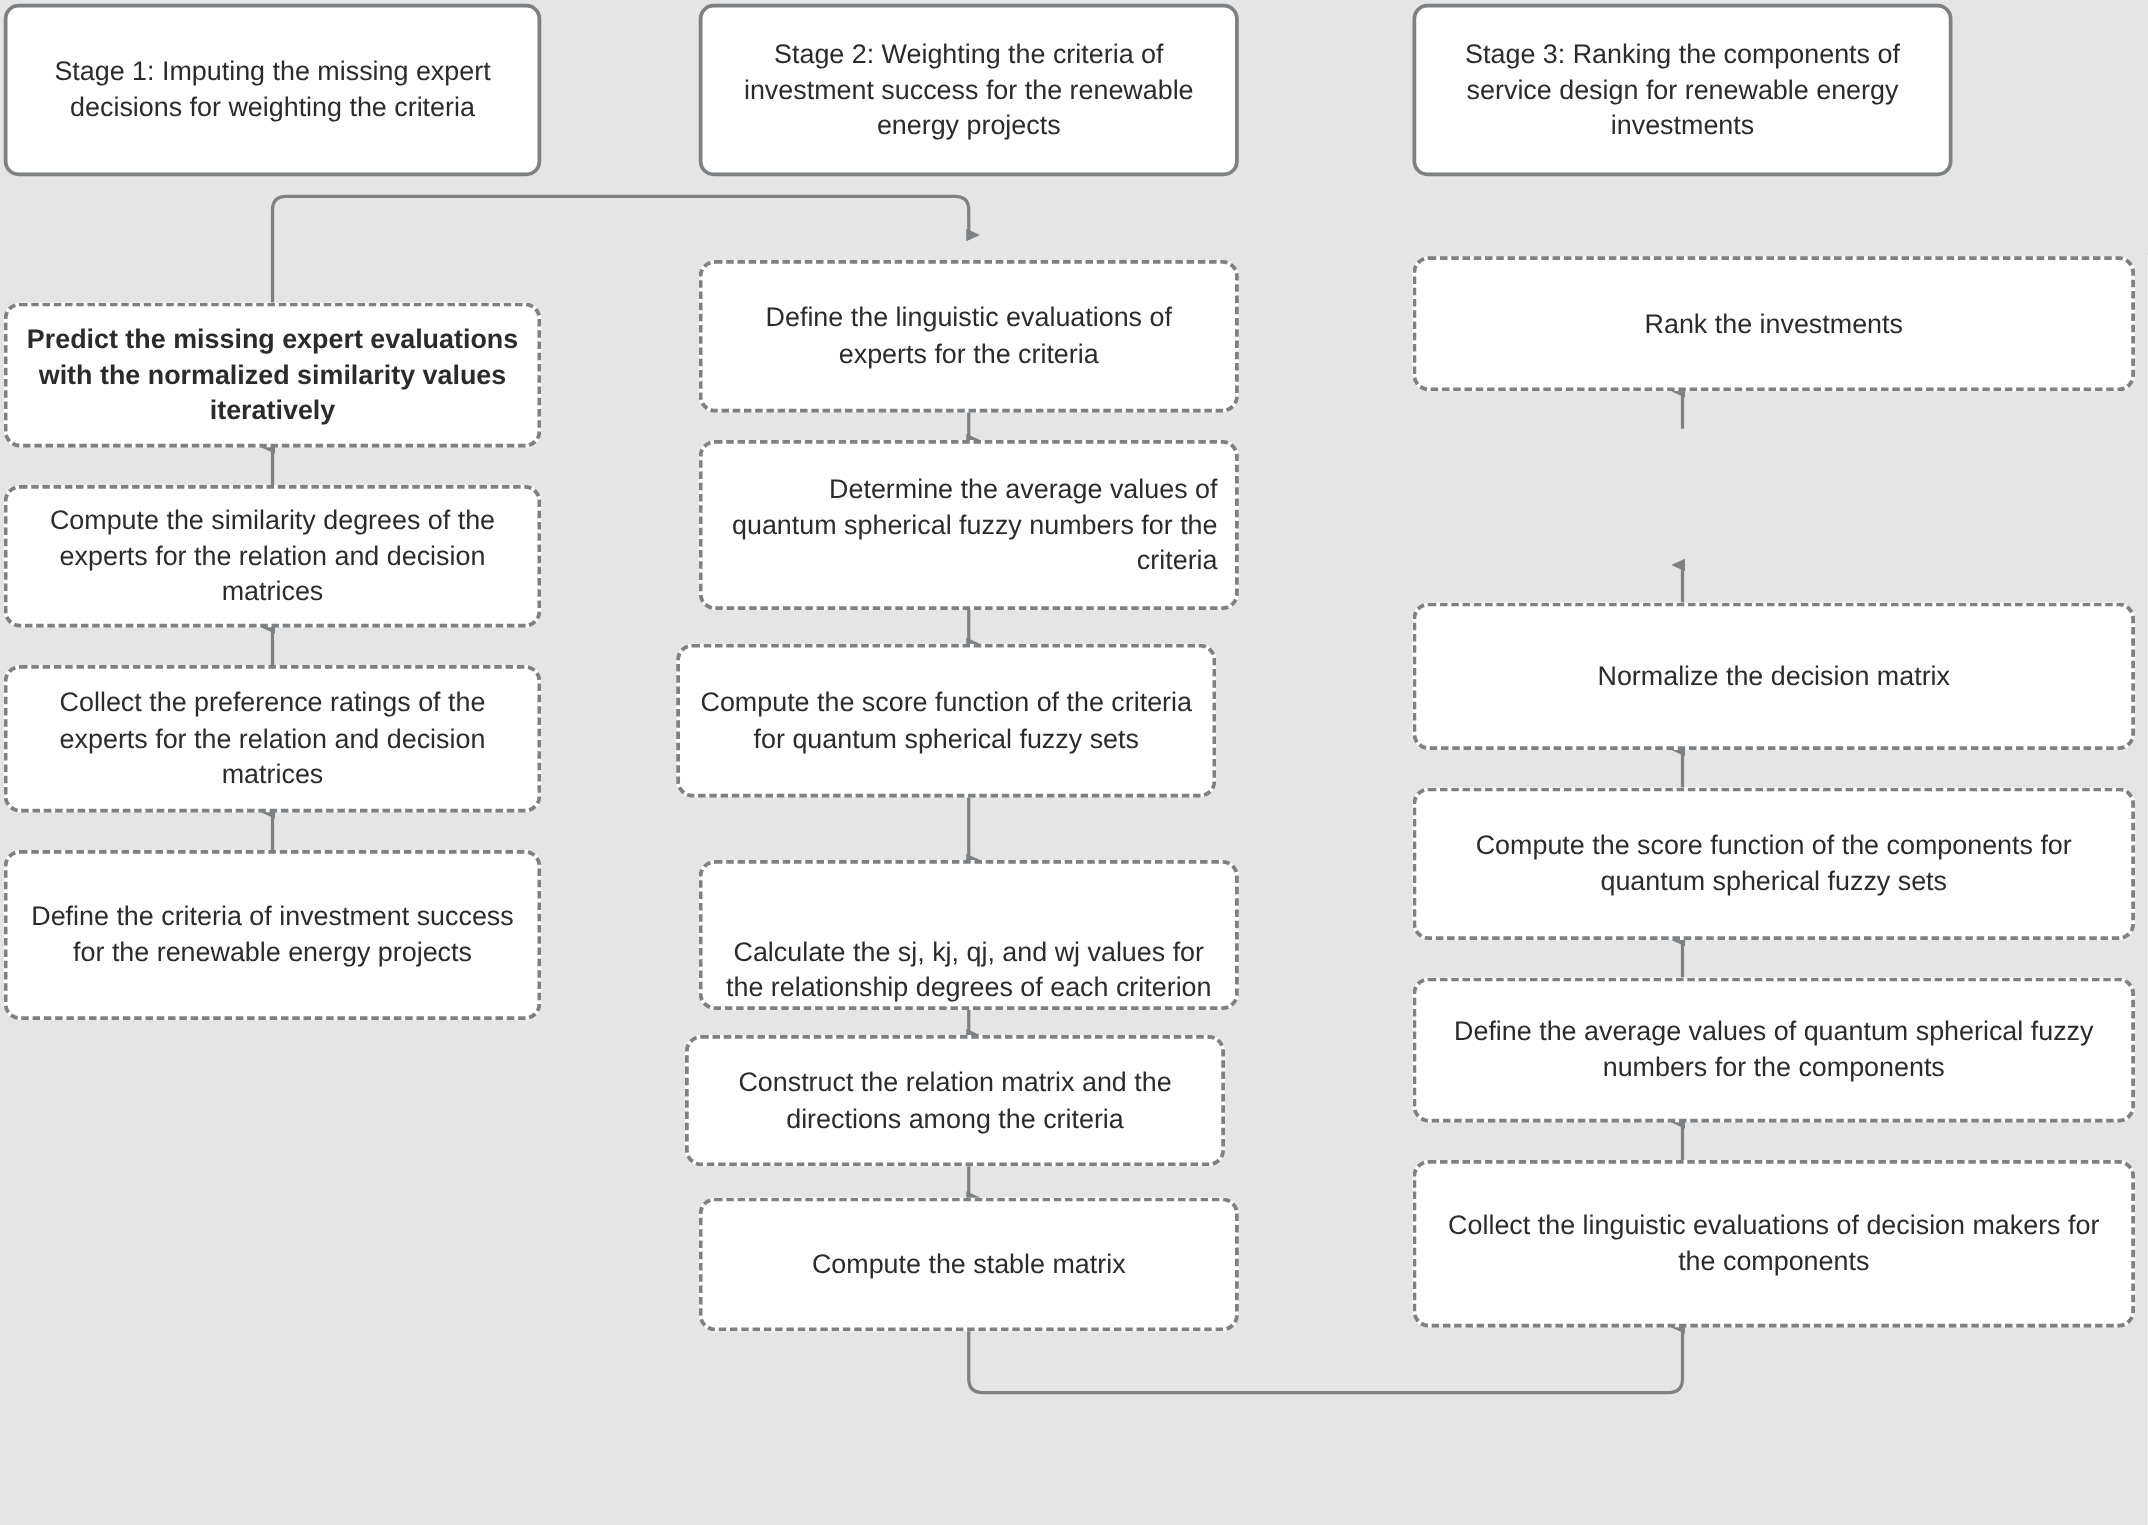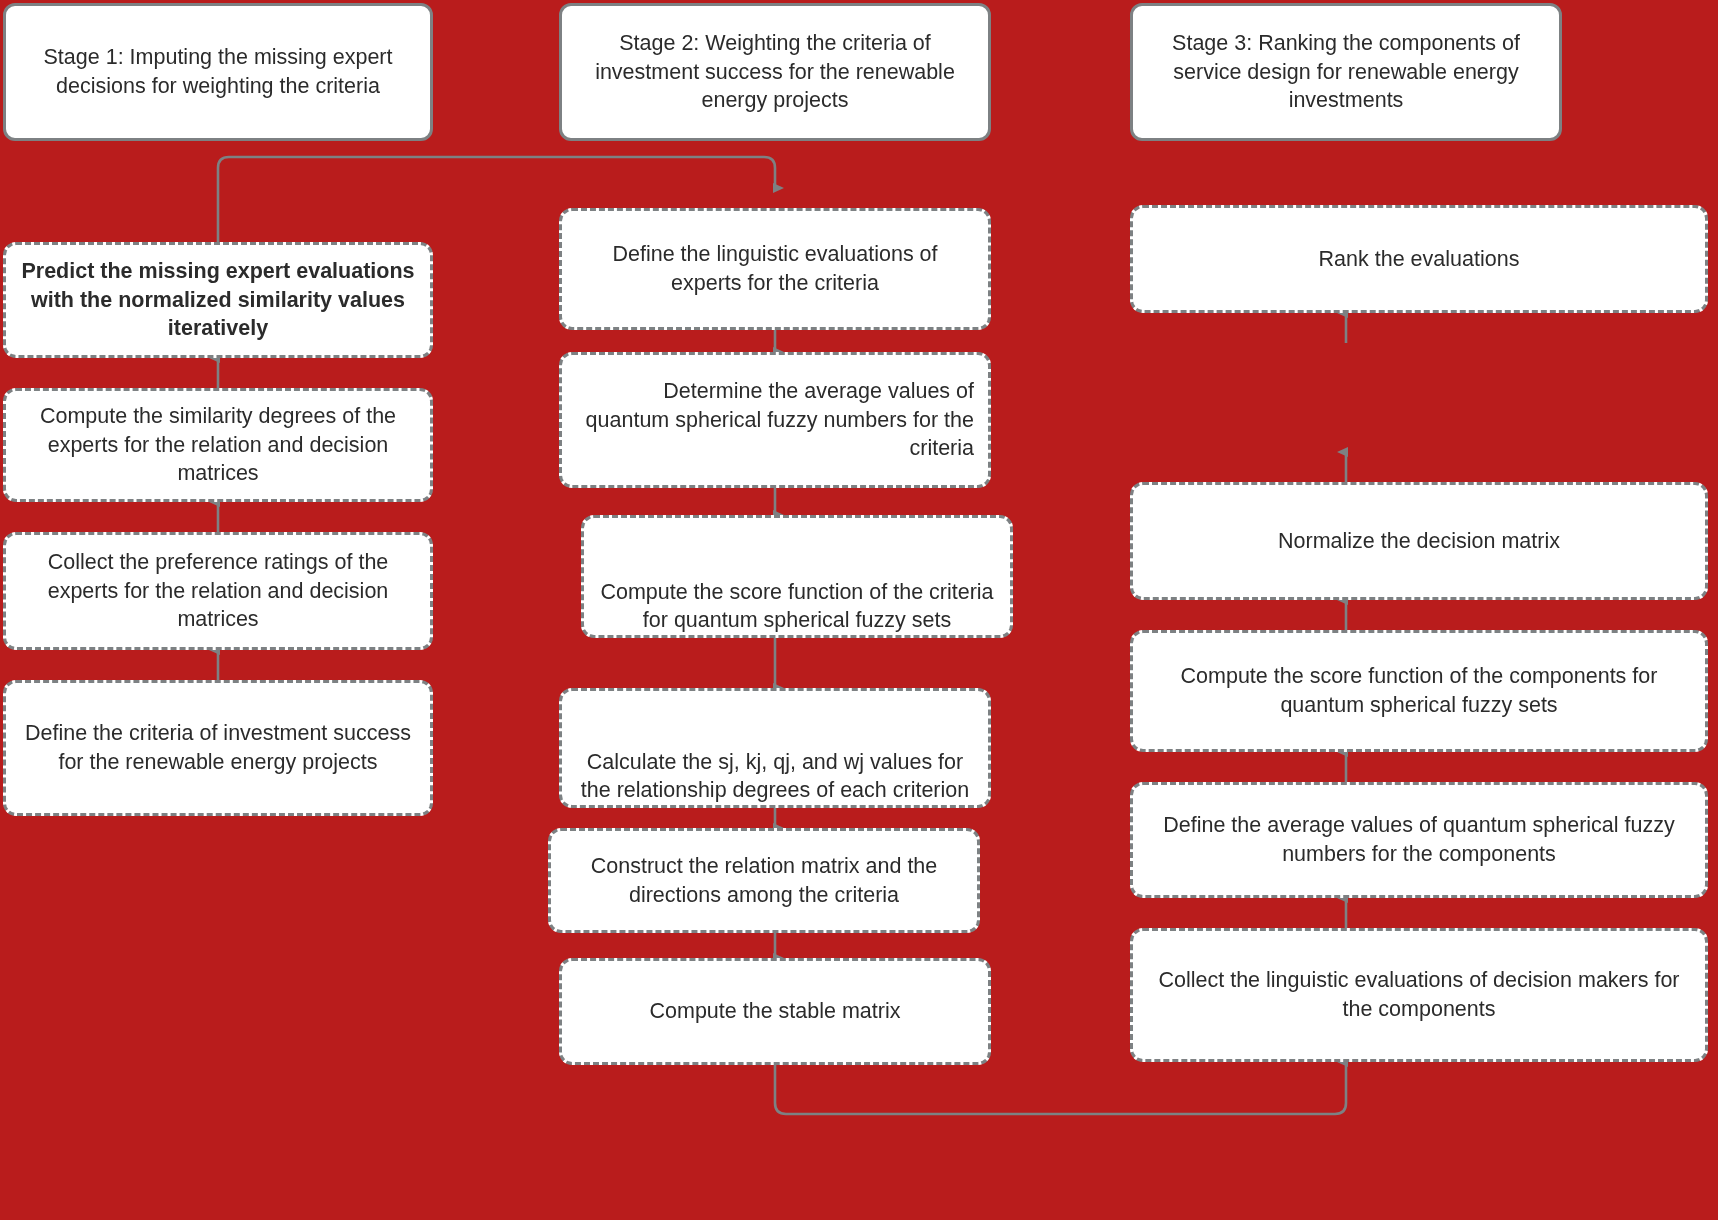--- a/index.html
+++ b/index.html
@@ -7,21 +7,21 @@
     width: 1718px;
     height: 1220px;
     background: #ffffff;
     font-family: "Liberation Sans", sans-serif;
     overflow: hidden;
   }
   #canvas {
     position: relative;
     width: 1718px;
     height: 1220px;
-    background: #b91c1c;
+    background: #e5e5e5;
   }
   #edges {
     position: absolute;
     left: 0; top: 0;
     width: 1718px;
     height: 1220px;
     pointer-events: none;
   }
   .node {
     position: absolute;
@@ -139,38 +139,38 @@
   </div>
 
   <div class="node step-node" style="left:559px; top:208px; width:432px; height:122px;">
     <span class="label">Define the linguistic evaluations of experts for the criteria</span>
   </div>
 
   <div class="node step-node" style="left:559px; top:352px; width:432px; height:136px;text-align:right;">
     <span class="label">Determine the average values of quantum spherical fuzzy numbers for the criteria</span>
   </div>
 
-  <div class="node step-node" style="left:581px; top:515px; width:432px; height:123px;align-items:flex-end;">
+  <div class="node step-node" style="left:541px; top:515px; width:432px; height:123px;">
     <span class="label">Compute the score function of the criteria for quantum spherical fuzzy sets</span>
   </div>
 
   <div class="node step-node" style="left:559px; top:688px; width:432px; height:120px;align-items:flex-end;">
     <span class="label">Calculate the sj, kj, qj, and wj values for the relationship degrees of each criterion</span>
   </div>
 
   <div class="node step-node" style="left:548px; top:828px; width:432px; height:105px;justify-content:center;">
     <span class="label">Construct the relation matrix and the directions among the criteria</span>
   </div>
 
   <div class="node step-node" style="left:559px; top:958px; width:432px; height:107px;">
     <span class="label">Compute the stable matrix</span>
   </div>
 
   <div class="node step-node" style="left:1130px; top:205px; width:578px; height:108px;">
-    <span class="label">Rank the evaluations</span>
+    <span class="label">Rank the investments</span>
   </div>
 
 
   <div class="node step-node" style="left:1130px; top:482px; width:578px; height:118px;">
     <span class="label">Normalize the decision matrix</span>
   </div>
 
   <div class="node step-node" style="left:1130px; top:630px; width:578px; height:122px;">
     <span class="label">Compute the score function of the components for quantum spherical fuzzy sets</span>
   </div>

